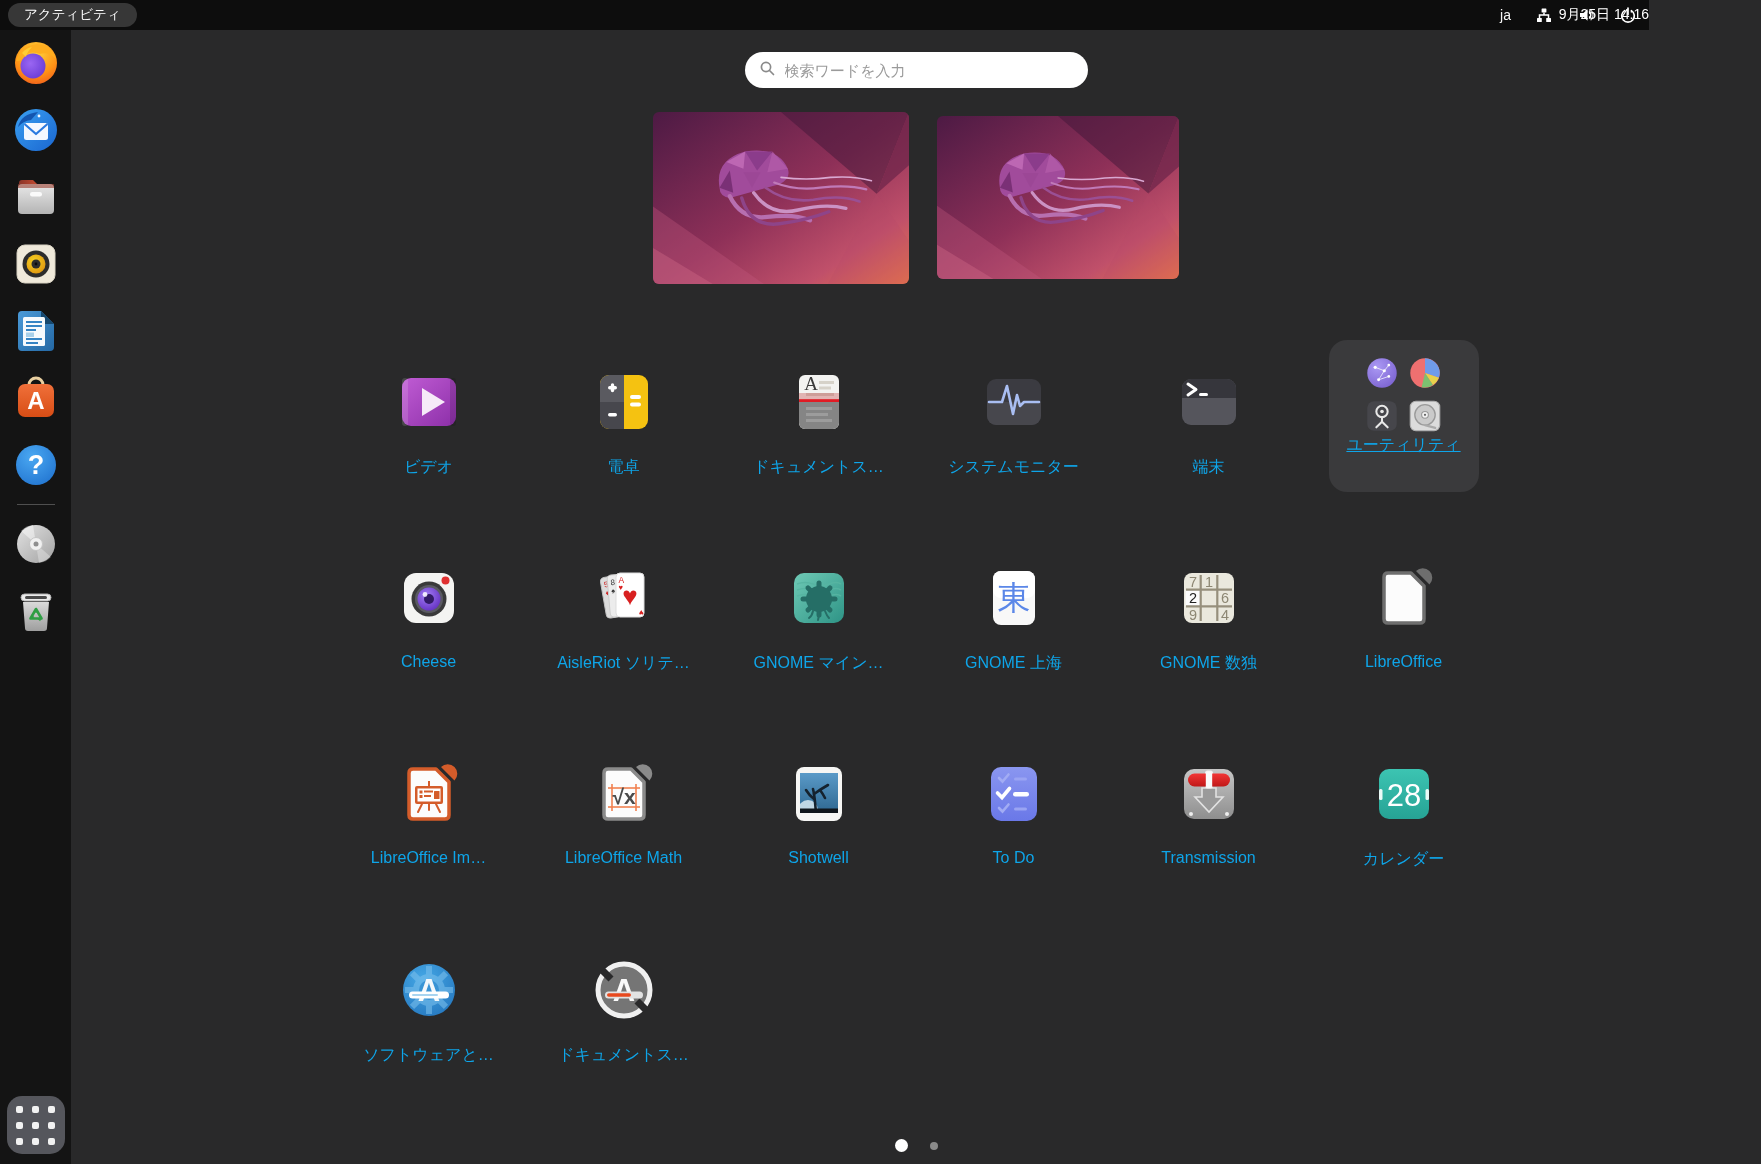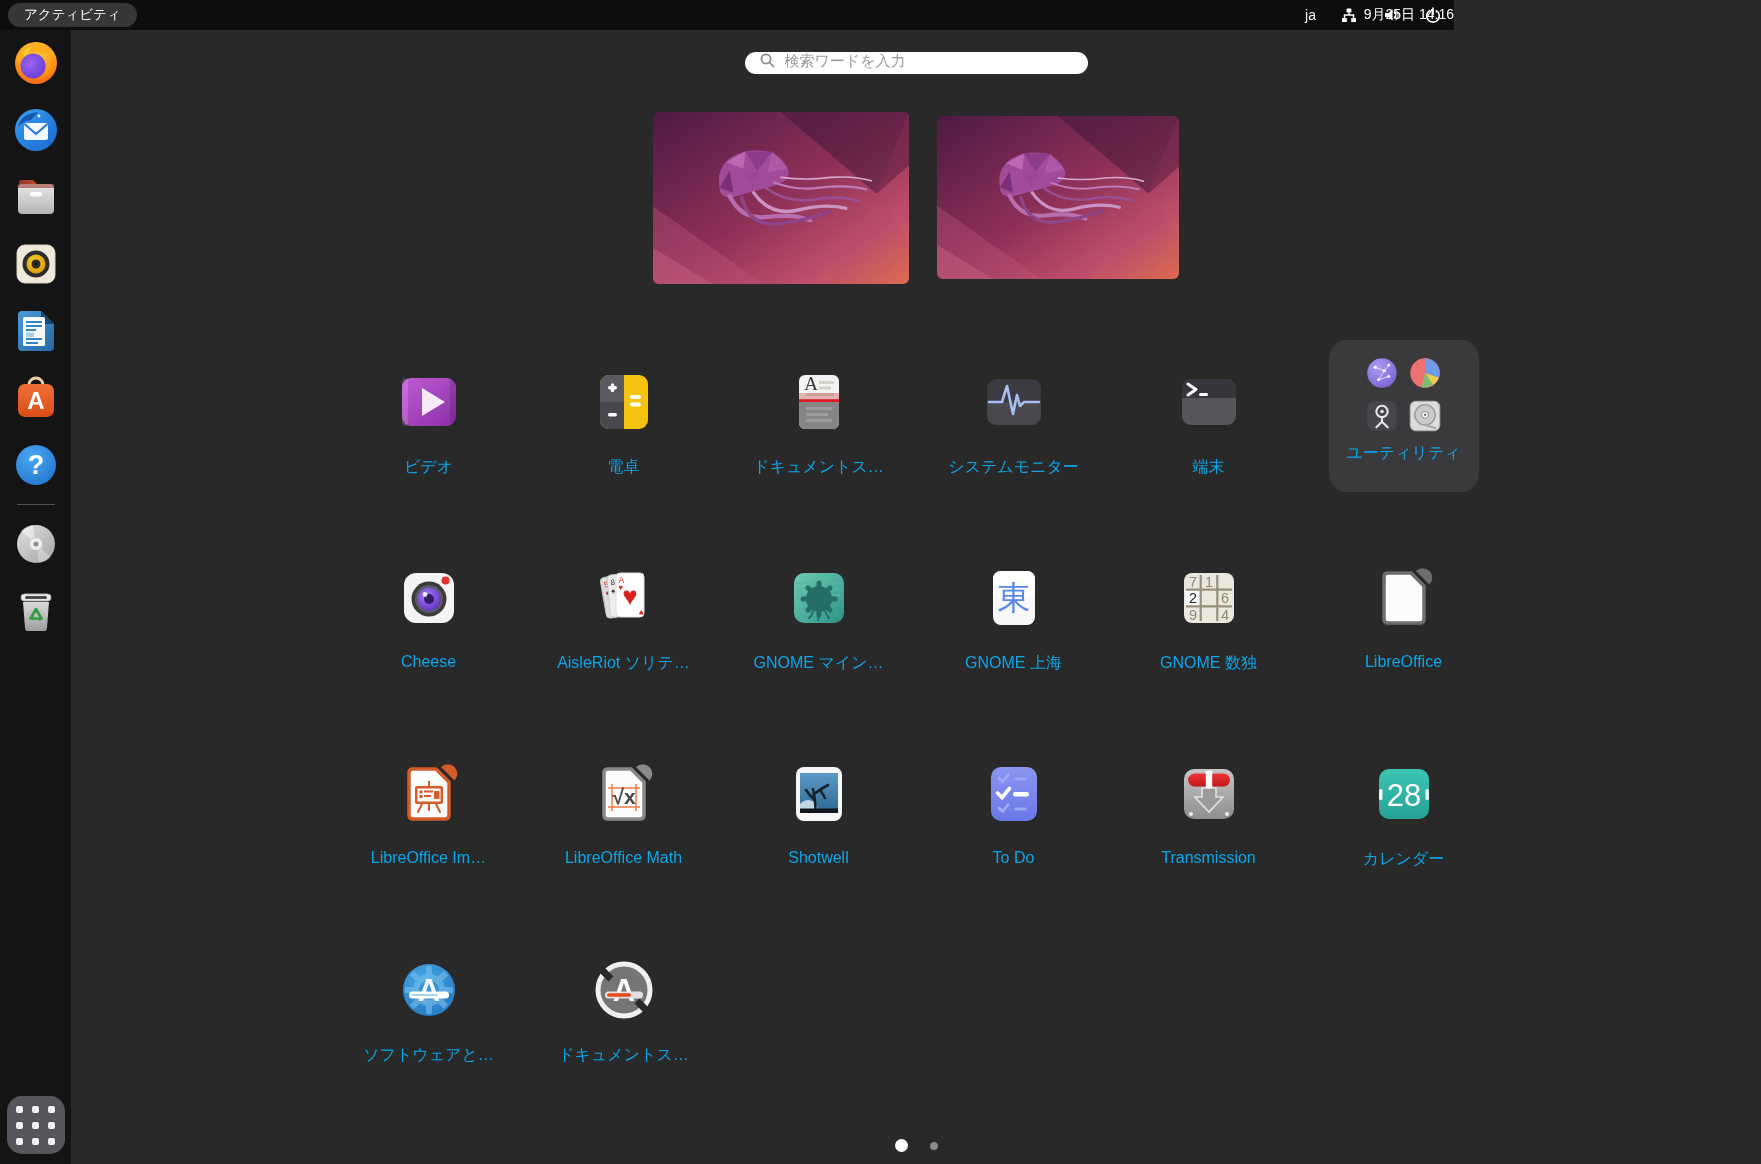--- a/index.html
+++ b/index.html
@@ -1,20 +1,20 @@
 <!DOCTYPE html>
 <html><head>
 <meta charset="utf-8">
 <style>
   * { margin:0; padding:0; box-sizing:border-box; }
   html,body { width:1761px; height:1164px; overflow:hidden; }
   body { background:#29292a; font-family:"Liberation Sans", sans-serif; position:relative; }
 
   
-  .topbar { position:absolute; top:0; left:0; width:1454px; height:30px; background:#0d0d0d;
+  .topbar { position:absolute; top:0; left:0; width:1649px; height:30px; background:#0d0d0d;
             display:flex; align-items:center; color:#f5f5f5; font-size:14px; z-index:50; }
   .activities { margin-left:8px; padding:3px 16px; border-radius:13px; background:#373737;
                 color:#fff; font-size:13.5px; cursor:pointer; }
   .clock { position:absolute; left:0; right:0; text-align:right; font-size:14px; color:#fff;margin-left:44px; }
   .status-area { position:absolute; right:12px; display:flex; align-items:center; gap:24px; }
   .status-area svg { display:block; }
 
   
   .dock { position:absolute; left:0; top:30px; width:71px; height:1134px; background:#141414;
           display:flex; flex-direction:column; align-items:center; padding-top:9px; gap:19px; z-index:40; }
@@ -22,22 +22,22 @@
   .dock-item svg { width:48px; height:48px; display:block; }
   .dock-sep { width:38px; height:1px; background:rgba(255,255,255,.25); flex:0 0 auto; margin:-4px 0; }
   .dock-spacer { flex:1 1 auto; }
   .show-apps { width:58px; height:58px; border-radius:15px; background:#55565c; margin-bottom:10px;
                display:grid; grid-template-columns:repeat(3,7px); grid-template-rows:repeat(3,7px);
                gap:9px; justify-content:center; align-content:center; cursor:pointer; flex:0 0 auto; }
   .show-apps i { background:#f2f2f2; border-radius:2px; }
 
   
   .search-wrap { position:absolute; left:71px; right:0; top:52px; display:flex; justify-content:center; }
-  .search { width:343px; height:22px; background:#ffffff; border-radius:19px; display:flex;
-            align-items:flex-start; padding:0 14px; gap:9px; }
+  .search { width:343px; height:36px; background:#ffffff; border-radius:19px; display:flex;
+            align-items:center; padding:0 14px; gap:9px; }
   .search input { border:0; outline:0; flex:1; font-size:15px; color:#333; background:transparent;
                   font-family:"Liberation Sans", sans-serif; }
   .search input::placeholder { color:#9a9a9a; }
 
   
   .ws-row { position:absolute; left:71px; right:0; top:112px; display:flex; justify-content:center;
             gap:28px; align-items:flex-start; }
   .ws-thumb { border-radius:6px; overflow:hidden; cursor:pointer; }
   .ws-thumb svg { width:100%; height:100%; display:block; }
   .ws-1 { width:256px; height:172px; }
@@ -48,21 +48,21 @@
               display:grid; grid-template-columns:repeat(6,195px); grid-auto-rows:196px; }
   .tile { display:flex; flex-direction:column; align-items:center; cursor:pointer; }
   .icon66 { width:66px; height:66px; margin-top:65px; }
   .icon66 svg { width:66px; height:66px; display:block; }
   .app-label { margin-top:22px; font-size:16px; color:#0ea5e9; white-space:nowrap; }
 
   .folder-box { width:150px; height:152px; margin-top:36px; border-radius:18px; background:#3a3a3c;
                 display:flex; flex-direction:column; align-items:center; padding-top:16px; }
   .mini-grid { display:grid; grid-template-columns:repeat(2,34px); grid-template-rows:repeat(2,34px); gap:9px; }
   .mini-grid svg { width:34px; height:34px; display:block; }
-  .folder-box .app-label { margin-top:10px; }
+  .folder-box .app-label { margin-top:2px;text-decoration:underline; }
 
   
   .pager { position:absolute; left:71px; right:0; bottom:12px; display:flex; justify-content:center;
            align-items:center; gap:22px; }
   .dot { border-radius:50%; cursor:pointer; }
   .dot.active { width:13px; height:13px; background:#ffffff; }
   .dot.inactive { width:8px; height:8px; background:#8a8a8a; }
 </style>
 </head>
 <body>

